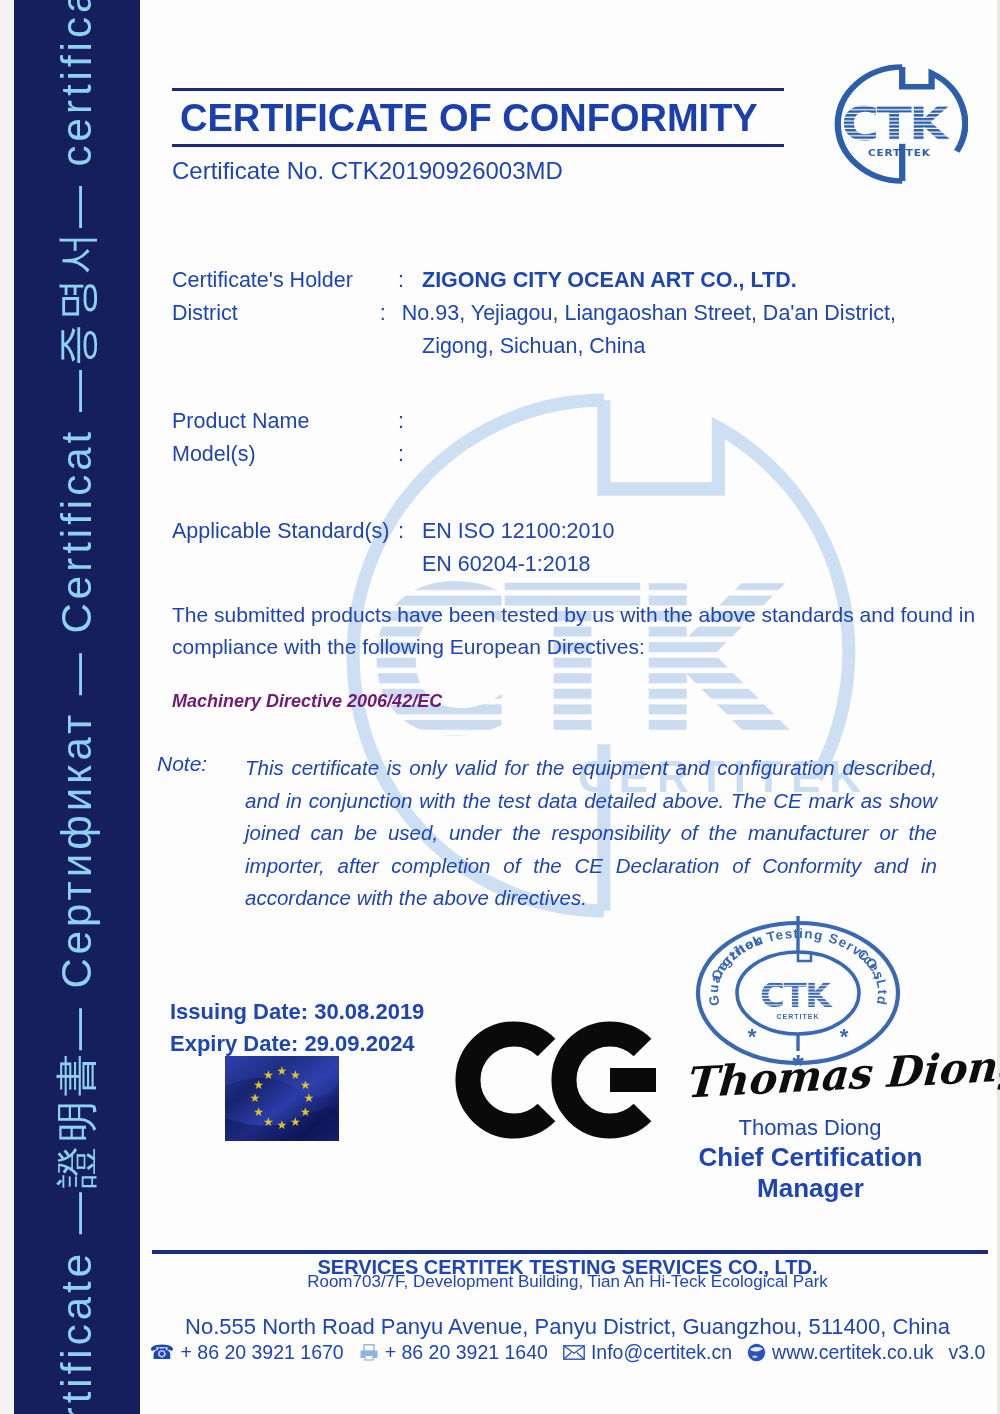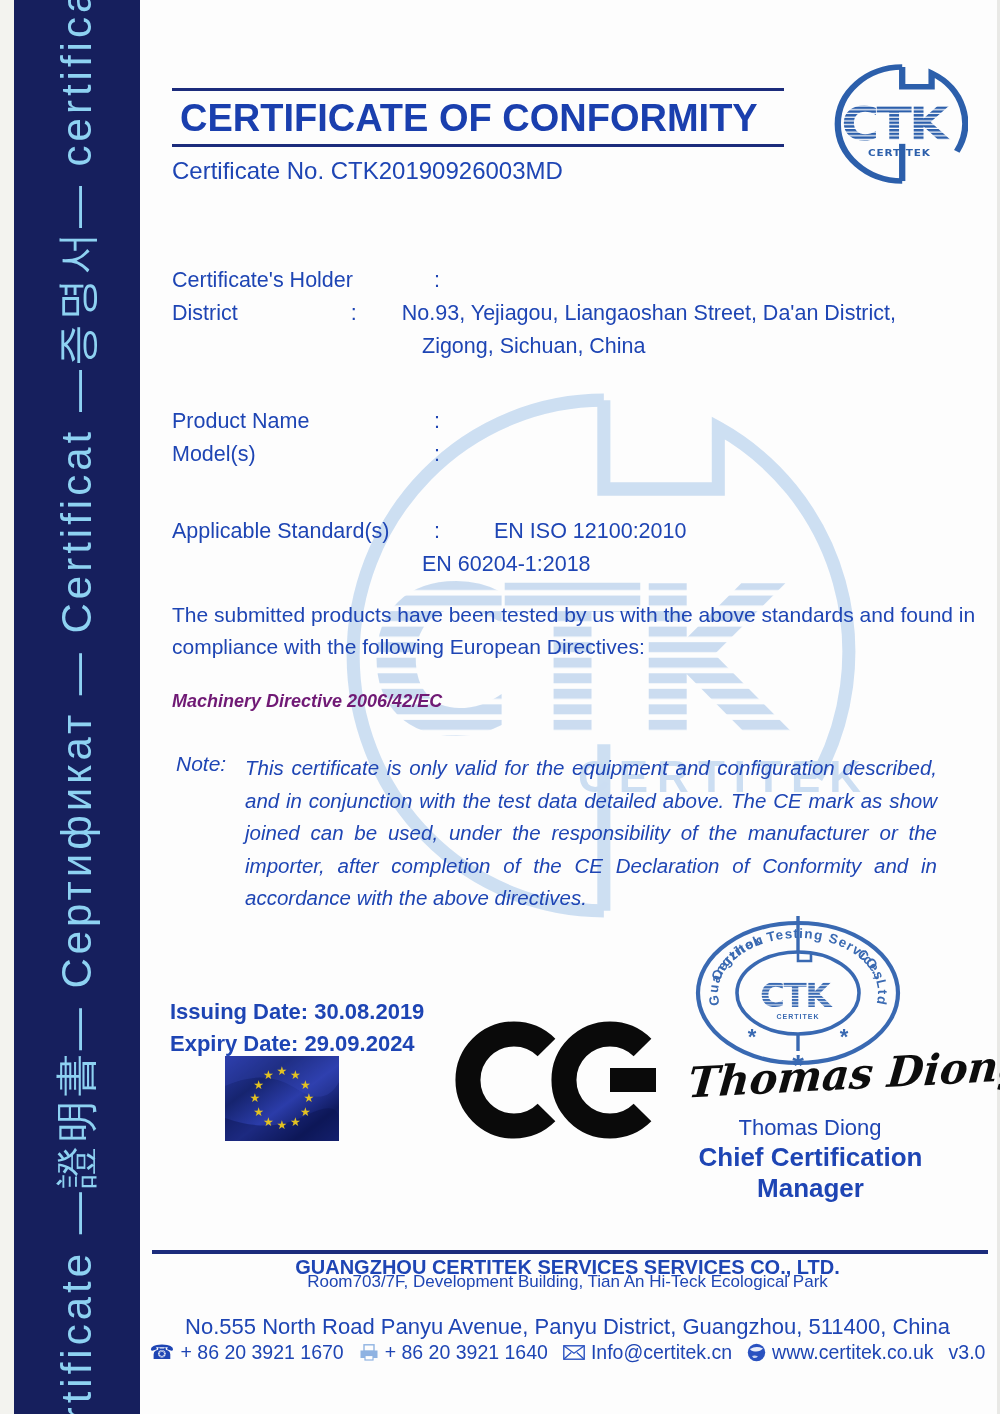--- a/index.html
+++ b/index.html
@@ -28,31 +28,31 @@
   .cert-no{position:absolute;left:172px;top:157px;font-size:24px;color:#1e45b4;z-index:1;}
 
   .logo-top{position:absolute;left:828px;top:62px;width:140px;height:124px;z-index:1;}
   .lg{fill:none;stroke:#2c5fab;stroke-width:4.5px;}
   .logo-letters{font-family:"DejaVu Sans",sans-serif;font-weight:bold;font-size:37px;
                 text-anchor:middle;letter-spacing:-2px;}
   .logo-sub{font-family:"DejaVu Sans",sans-serif;font-size:7.5px;font-weight:bold;
             text-anchor:middle;letter-spacing:.6px;fill:#2c5fab;}
 
   
-  .f-row{position:absolute;left:172px;width:724px;display:flex;font-size:21.5px;color:#1e45b4;z-index:1;gap:36px;}
+  .f-row{position:absolute;left:172px;width:724px;display:flex;font-size:21.5px;color:#1e45b4;z-index:1;}
   .f-label{width:226px;}
   .f-colon{width:24px;}
   .f-value{flex:1;white-space:nowrap;}
   .bold{font-weight:bold;}
   .val-cont{position:absolute;left:422px;font-size:21.5px;color:#1e45b4;z-index:1;white-space:nowrap;}
 
   .statement{position:absolute;left:172px;font-size:21px;color:#1e45b4;white-space:nowrap;z-index:1;}
   .directive{position:absolute;left:172px;top:691px;font-size:18px;font-weight:bold;font-style:italic;
              color:#701a75;z-index:1;}
-  .note-label{position:absolute;left:176px;top:752px;font-size:21px;font-style:italic;color:#1e45b4;z-index:1;}
+  .note-label{position:absolute;left:157px;top:752px;font-size:21px;font-style:italic;color:#1e45b4;z-index:1;}
   .note-text{position:absolute;left:245px;top:752px;width:692px;font-size:20.5px;font-style:italic;
              color:#1e45b4;line-height:32.5px;text-align:justify;z-index:1;}
 
   .date-line{position:absolute;left:170px;font-size:22px;font-weight:600;color:#1e45b4;z-index:1;}
 
   .eu-flag{position:absolute;left:225px;top:1056px;width:114px;height:85px;z-index:1;}
   .ce-mark{position:absolute;left:452px;top:1015px;width:212px;height:130px;z-index:1;}
 
   .stamp{position:absolute;left:668px;top:903px;width:264px;height:175px;z-index:2;opacity:.95;}
   .st-stroke{fill:none;stroke:#2f62ae;}
@@ -126,20 +126,21 @@
     <path class="lg" d="M53,4 A46,46 0 1 0 53,96"></path>
     <path class="lg" d="M53,4 L53,20 L74,20 L74,9 A46,46 0 0 1 92,72"></path>
     <path class="lg" d="M53,66 L53,96"></path>
     <text x="47" y="63" class="logo-letters" fill="url(#pDark)">CTK</text>
     <text x="51" y="76" class="logo-sub">CERTITEK</text>
   </svg>
 
   <div class="f-row" style="top:268px">
     <span class="f-label">Certificate's Holder</span>
     <span class="f-colon">:</span>
+    <span class="f-value bold">ZIGONG CITY OCEAN ART CO., LTD.</span>
   </div>
   <div class="f-row" style="top:301px">
     <span class="f-label">District</span>
     <span class="f-colon">:</span>
     <span class="f-value">No.93, Yejiagou, Liangaoshan Street, Da'an District,</span>
   </div>
   <div class="val-cont" style="top:334px">Zigong, Sichuan, China</div>
 
   <div class="f-row" style="top:409px">
     <span class="f-label">Product Name</span>
@@ -216,21 +217,21 @@
     <text x="130" y="172" class="st-text" font-size="30" font-weight="bold" text-anchor="middle">*</text>
     <text x="127" y="104" font-family="DejaVu Sans,sans-serif" font-size="34" font-weight="bold" letter-spacing="-1.5" text-anchor="middle" fill="url(#pStamp)">CTK</text>
     <text x="130" y="116" class="st-text" font-size="7" font-weight="bold" letter-spacing="1" text-anchor="middle">CERTITEK</text>
   </svg>
 
   <div class="signature">Thomas Diong</div>
   <div class="sig-name">Thomas Diong</div>
   <div class="sig-title">Chief Certification Manager</div>
 
   <div class="rule footer-rule"></div>
-  <div class="foot-line foot-company">GUANGZHOU CERTITEK SERVICES SERVICES CO., LTD.</div>
+  <div class="foot-line foot-company">SERVICES CERTITEK TESTING SERVICES CO., LTD.</div>
   <div class="foot-line foot-a1">Room703/7F, Development Building, Tian An Hi-Teck Ecological Park</div>
   <div class="foot-line foot-a2">No.555 North Road Panyu Avenue, Panyu District, Guangzhou, 511400, China</div>
 
   <div class="foot-line foot-contact">
     <span class="contact-item">
       <span class="phone-glyph">☎</span>
       <span>+ 86 20 3921 1670</span>
     </span>
     <span class="contact-item">
       <svg width="20" height="17" viewBox="0 0 20 17">

